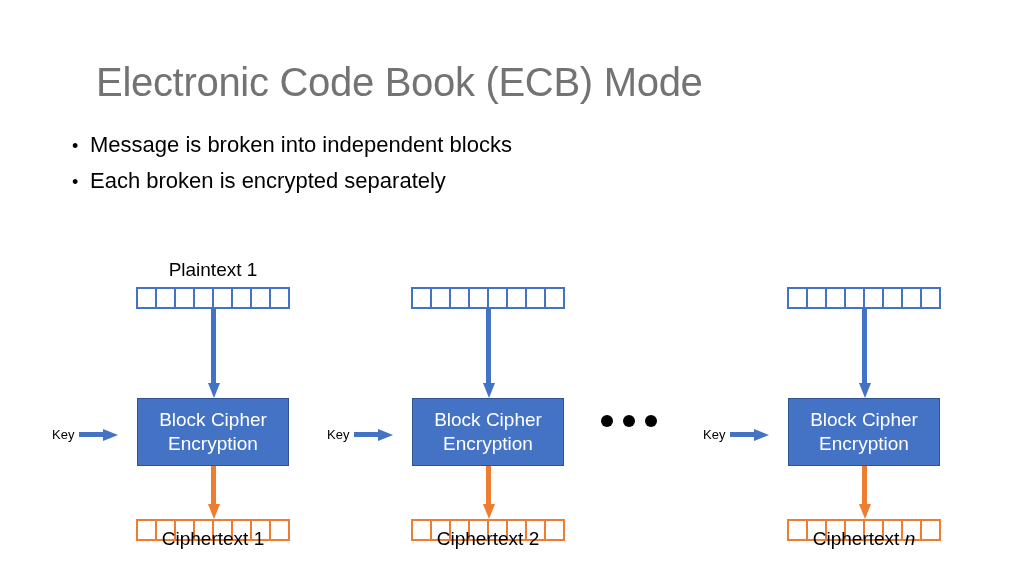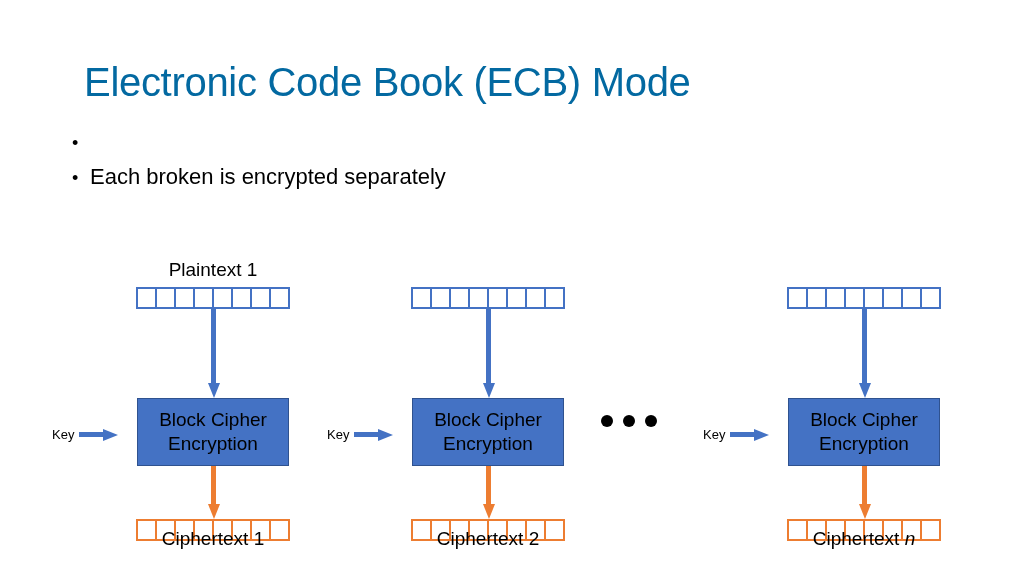--- a/index.html
+++ b/index.html
@@ -12,28 +12,28 @@
     height: 576px;
     position: relative;
     overflow: hidden;
     font-family: "Liberation Sans", sans-serif;
     color: #000000;
   }
 
   
   #slide-title {
     position: absolute;
-    left: 84px;
+    left: 96px;
     top: 60px;
     font-size: 40px;
     font-weight: 400;
     letter-spacing: -0.3px;
     line-height: 1.1;
     white-space: nowrap;
-    color: #0369a1;
+    color: #737373;
   }
   #bullet-list {
     position: absolute;
     left: 72px;
     top: 134px;
     width: 700px;
   }
   .bullet-row {
     display: flex;
     align-items: baseline;
@@ -111,21 +111,21 @@
   
   .cipher-box {
     position: absolute;
     left: 27px;
     top: 143px;
     width: 152px;
     height: 68px;
     background: #4472C4;
     border: 1px solid #2F528F;
     box-sizing: border-box;
-    color: #000000;
+    color: #ffffff;
     font-size: 19px;
     line-height: 1.28;
     text-align: center;
     display: flex;
     flex-direction: column;
     align-items: center;
     justify-content: center;
   }
   .cipher-box .ln { white-space: nowrap; }
 
@@ -219,20 +219,21 @@
   }
 </style>
 </head>
 <body>
 
 <div id="slide-title">Electronic Code Book (ECB) Mode</div>
 
 <div id="bullet-list">
   <div class="bullet-row">
     <span class="bullet-dot">•</span>
+    <span>Message is broken into independent blocks</span>
   </div>
   <div class="bullet-row">
     <span class="bullet-dot">•</span>
     <span>Each broken is encrypted separately</span>
   </div>
 </div>
 
 <div id="diagram">
 
   <div class="group group-1">

